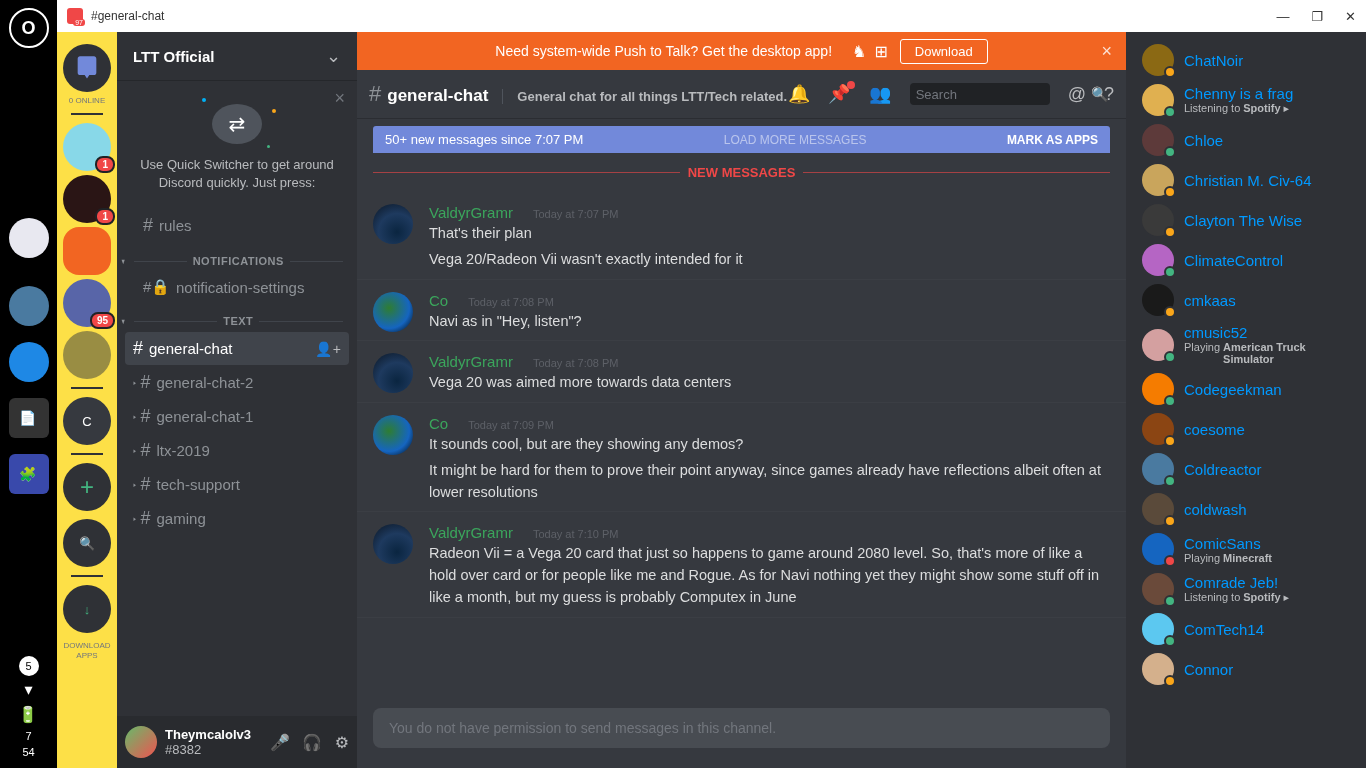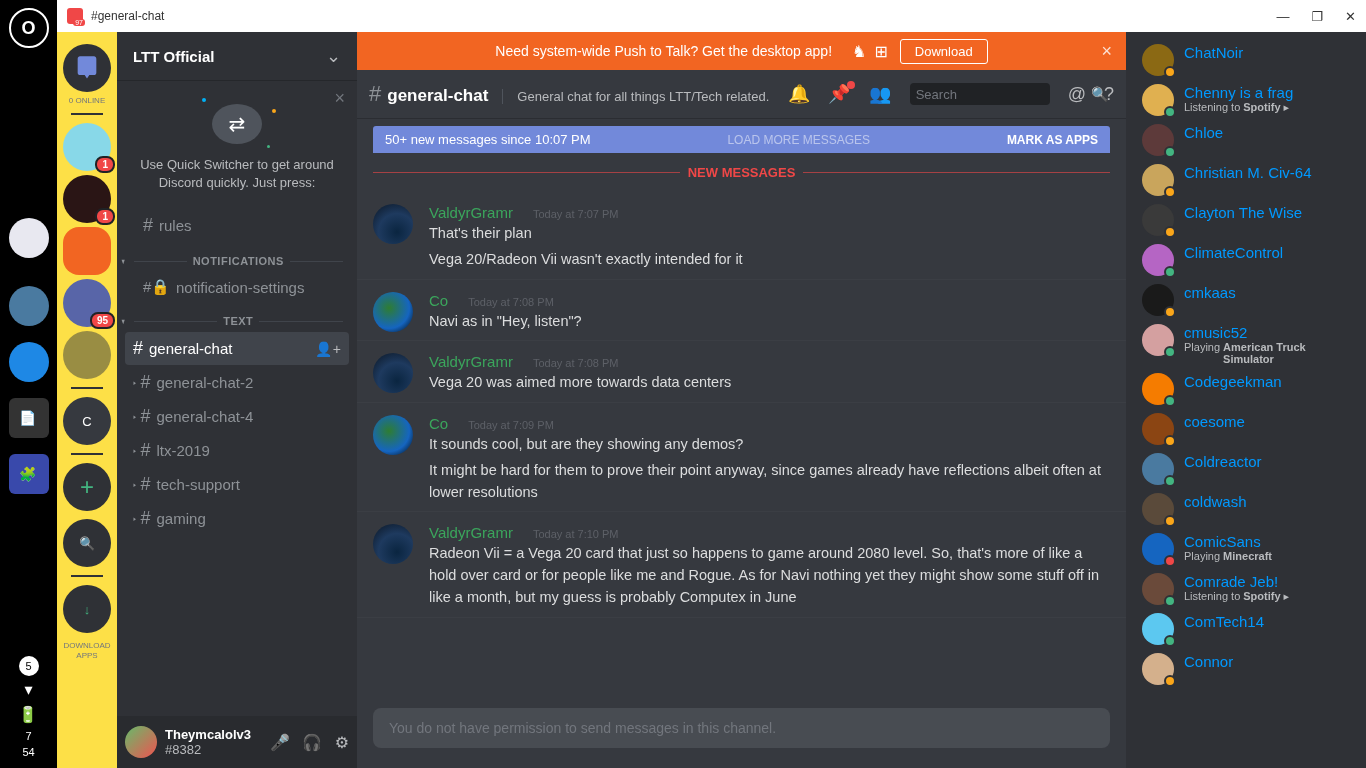--- a/index.html
+++ b/index.html
@@ -68,21 +68,21 @@
 
 
 .chat { flex: 1; background: #36393f; display: flex; flex-direction: column; min-width: 0; }
 .banner { height: 38px; background: #f26522; display: flex; align-items: center; justify-content: center; color: #fff; font-size: 14px; position: relative; }
 .banner-icons { display: flex; gap: 8px; margin: 0 12px; font-size: 16px; }
 .banner-button { border: 1px solid #fff; padding: 4px 14px; border-radius: 3px; font-size: 13px; cursor: pointer; }
 .banner-close { position: absolute; right: 14px; font-size: 18px; cursor: pointer; opacity: 0.8; }
 .chat-header { height: 48px; display: flex; align-items: center; padding: 0 12px; box-shadow: 0 1px 0 rgba(0,0,0,0.2); }
 .chat-title { display: flex; align-items: baseline; color: #fff; font-size: 17px; font-weight: 600; }
 .chat-hash { color: #8e9297; font-size: 22px; margin-right: 6px; font-weight: normal; }
-.chat-topic { color: #b9bbbe; font-size: 13px; margin-left: 14px; padding-left: 14px; border-left: 1px solid #4f545c; font-weight: normal; }
+.chat-topic { color: #b9bbbe; font-size: 13px; margin-left: 14px; padding-left: 14px; border-left: 1px solid #4f545c; font-weight: bold; }
 .header-icons { margin-left: auto; display: flex; align-items: center; gap: 18px; color: #b9bbbe; font-size: 18px; }
 .header-icons > * { cursor: pointer; }
 .search-box { background: #202225; border-radius: 4px; padding: 3px 6px; display: flex; align-items: center; width: 140px; }
 .search-input { background: transparent; border: none; color: #dcddde; font-size: 13px; flex: 1; outline: none; }
 .search-input::placeholder { color: #72767d; }
 .search-icon-small { color: #72767d; font-size: 14px; }
 .pin-wrap { position: relative; }
 .pin-dot { position: absolute; top: -2px; right: -4px; width: 8px; height: 8px; background: #f04747; border-radius: 50%; }
 
 .messages { flex: 1; overflow-y: auto; padding: 0 0 12px 0; }
@@ -98,21 +98,21 @@
 .msg-body { flex: 1; min-width: 0; }
 .msg-header { display: flex; align-items: baseline; gap: 20px; margin-bottom: 2px; }
 .msg-author { font-size: 15px; font-weight: 500; cursor: pointer; }
 .msg-time { color: #5d6067; font-size: 11px; }
 .msg-text { color: #dcddde; font-size: 14.5px; line-height: 1.5; margin-bottom: 4px; }
 
 .input-area { margin: 0 16px 20px; background: #484c52; border-radius: 8px; padding: 12px 16px; color: #72767d; font-size: 14px; }
 
 
 .members { width: 240px; background: #2f3136; overflow-y: auto; padding: 8px 0 8px 8px; }
-.member { display: flex; align-items: flex-start; padding: 4px 8px; cursor: pointer; border-radius: 4px; }
+.member { display: flex; align-items: center; padding: 4px 8px; cursor: pointer; border-radius: 4px; }
 .member-avatar { width: 32px; height: 32px; border-radius: 50%; margin-right: 10px; position: relative; flex-shrink: 0; }
 .status-dot { position: absolute; bottom: -2px; right: -2px; width: 12px; height: 12px; border-radius: 50%; border: 2px solid #2f3136; }
 .status-online { background: #43b581; }
 .status-idle { background: #faa61a; }
 .status-dnd { background: #f04747; }
 .member-info { min-width: 0; }
 .member-name { font-size: 15px; color: #09f; white-space: nowrap; overflow: hidden; text-overflow: ellipsis; }
 .member-activity { font-size: 11px; color: #b9bbbe; display: flex; gap: 3px; }
 .member-activity b { font-weight: 600; }
 
@@ -230,21 +230,21 @@
             <span class="add-person">👤+</span>
           </div>
           <div class="channel-item">
             <span class="cat-arrow" style="font-size: 7px; margin-right: 4px;">▸</span>
             <span class="hash">#</span>
             <span>general-chat-2</span>
           </div>
           <div class="channel-item">
             <span class="cat-arrow" style="font-size: 7px; margin-right: 4px;">▸</span>
             <span class="hash">#</span>
-            <span>general-chat-4</span>
+            <span>general-chat-1</span>
           </div>
           <div class="channel-item">
             <span class="cat-arrow" style="font-size: 7px; margin-right: 4px;">▸</span>
             <span class="hash">#</span>
             <span>ltx-2019</span>
           </div>
           <div class="channel-item">
             <span class="cat-arrow" style="font-size: 7px; margin-right: 4px;">▸</span>
             <span class="hash">#</span>
             <span>tech-support</span>
@@ -294,21 +294,21 @@
         <div class="search-box">
           <input class="search-input" placeholder="Search" style="">
           <span class="search-icon-small">🔍</span>
         </div>
         <span>@</span>
         <span>?</span>
       </div>
     </div>
     <div class="messages">
       <div class="new-msg-bar">
-        <span>50+ new messages since 10:07 PM</span>
+        <span>50+ new messages since 7:07 PM</span>
         <span class="load-more">LOAD MORE MESSAGES</span>
         <span class="mark-read">MARK AS APPS</span>
       </div>
       <div class="new-divider">
         <span class="div-line"></span>
         <span class="div-text">NEW MESSAGES</span>
         <span class="div-line"></span>
       </div>
       <div id="message-list">
           <div class="message">

